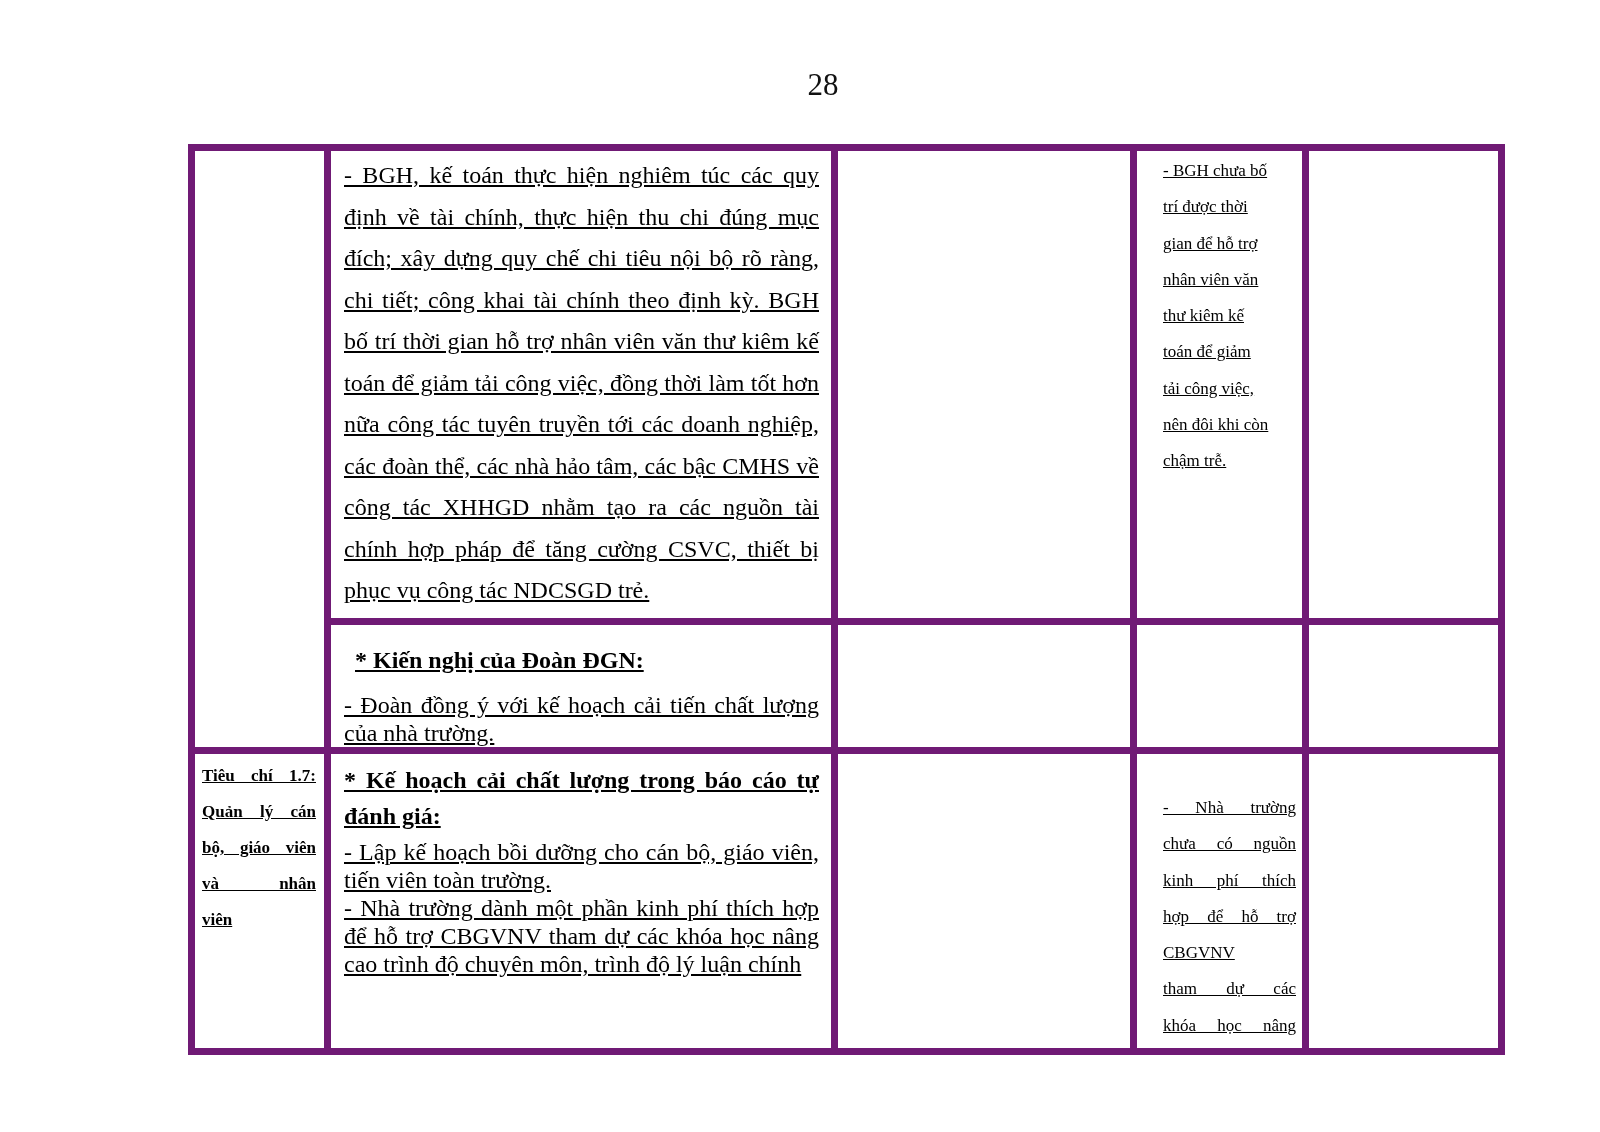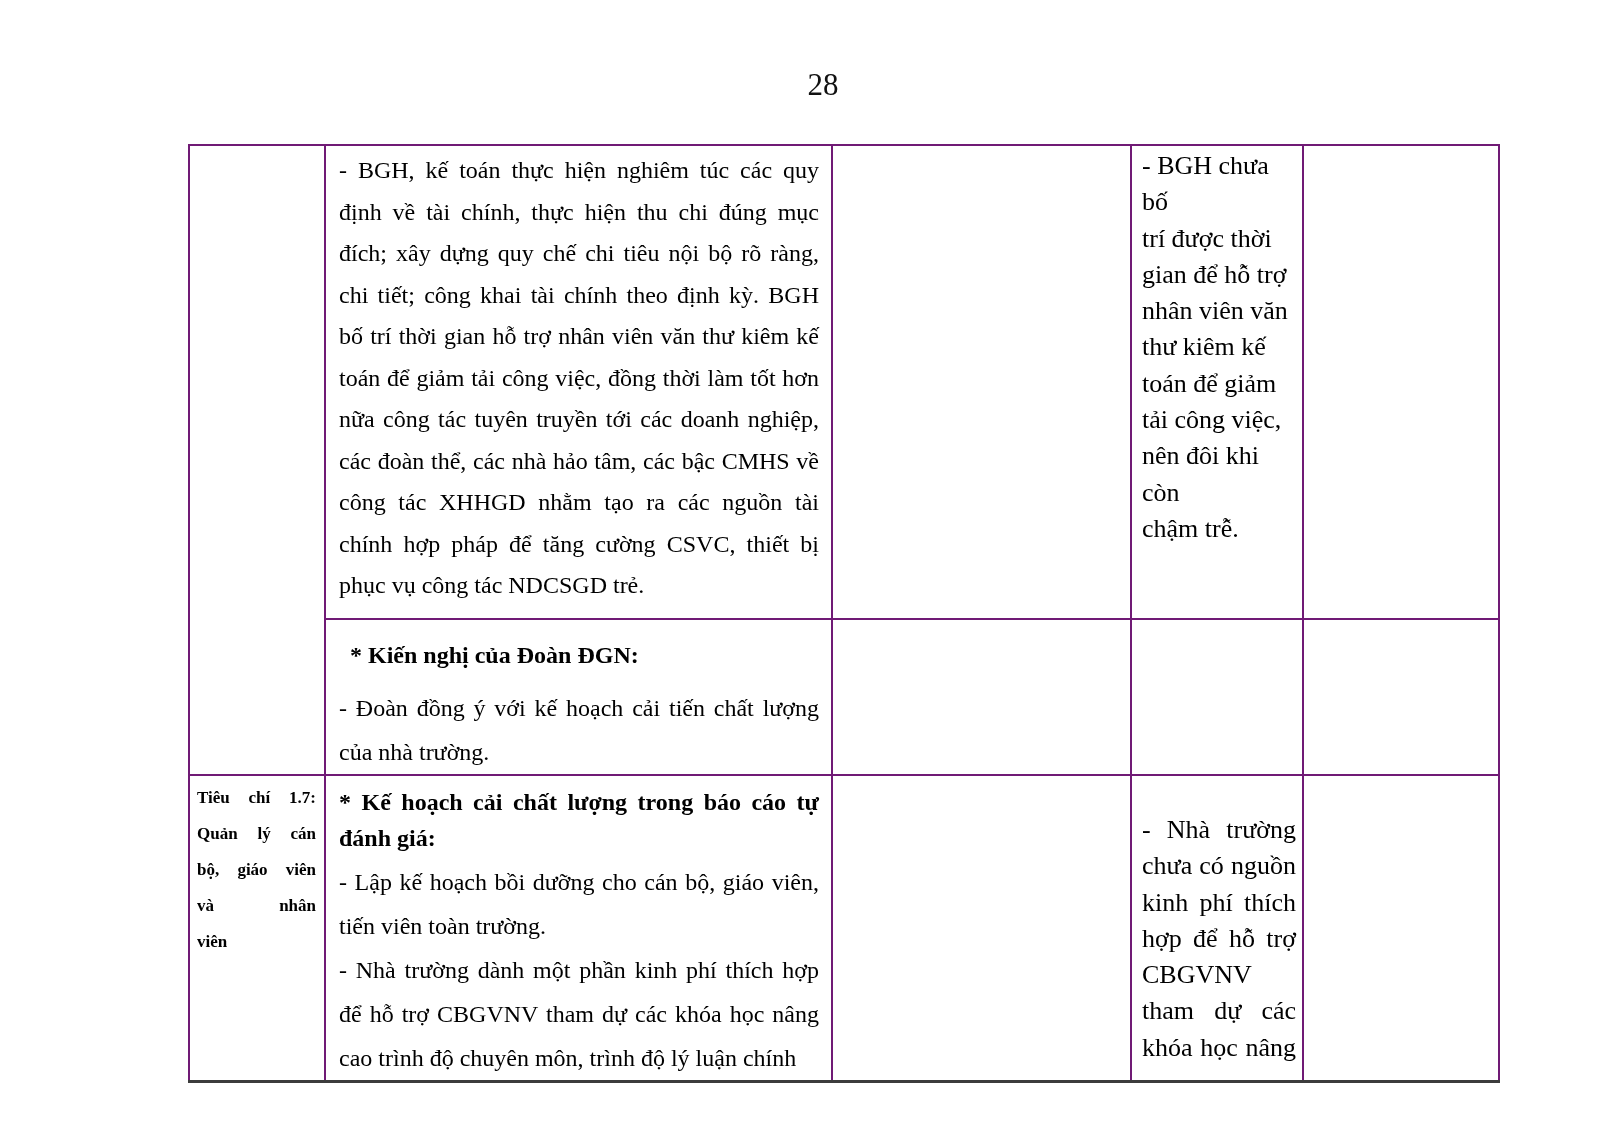--- a/index.html
+++ b/index.html
@@ -32,33 +32,34 @@
     position: absolute;
     left: 188px;
     top: 144px;
     width: 1310px;
     border-collapse: collapse;
     table-layout: fixed;
     border: 1px solid #3c3c3c;
     border-bottom: 3px solid #3c3c3c;
   }
   table.doc-table td {
-    border: 2px solid #701a75;
+    border: 7px solid #701a75;
     padding: 0;
     vertical-align: top;
     background: #fff;
+    text-decoration: underline;
   }
   
   .pad-main { padding: 4px 12px 0 13px; }
   .t-main {
     font-size: 24px;
     line-height: 41.5px;
     text-align: justify;
   }
-  .t-main-tight { line-height: 44px; }
+  .t-main-tight { line-height: 28px; }
   .h-bold {
     font-weight: bold;
     font-size: 24px;
     line-height: 36px;
     text-align: justify;
     margin: 4px 0 4px 0;
   }
   .h-bold-inline {
     font-weight: bold;
     font-size: 24px;
@@ -73,24 +74,25 @@
     font-weight: bold;
     font-size: 17px;
     line-height: 36px;
     white-space: pre-line;
     text-align: justify;
     text-align-last: justify;
   }
   
   .pad-side { padding: 2px 6px 0 10px; }
   .t-side {
-    font-size: 26px;
+    font-size: 17px;
     line-height: 36.3px;
     white-space: pre-line;
     text-align: left;
+    margin-left: 16px;
   }
   .t-side-just {
     text-align: justify;
     text-align-last: justify;
   }
   .lead-blank { margin-top: 34px; }
 </style>
 </head>
 <body>
 

